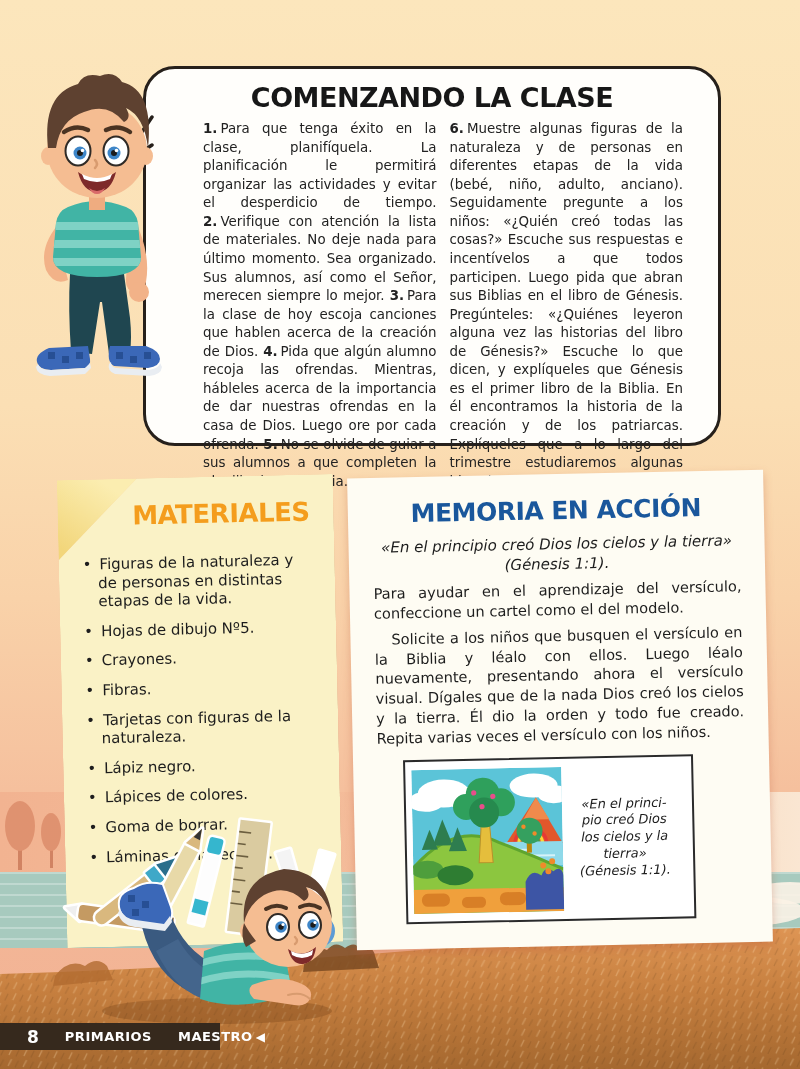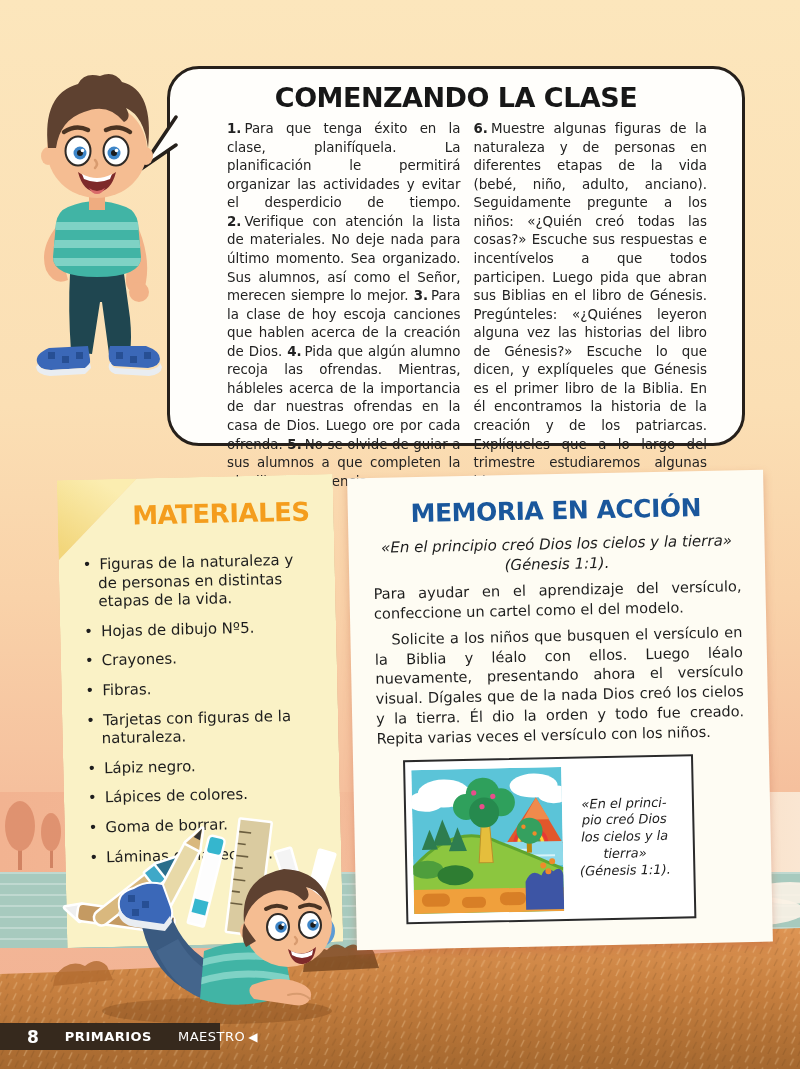--- a/index.html
+++ b/index.html
@@ -9,21 +9,21 @@
   
   .sky-band{position:absolute;left:0;top:792px;width:800px;height:86px;z-index:1;
     background:linear-gradient(90deg,#F2B391 0%,#F4BE9C 55%,#F8DBC0 85%,#FAE6D2 100%);}
   .water-band{position:absolute;left:0;top:872px;width:800px;height:76px;z-index:1;background:#A7CABE;}
   .water-band::after{content:"";position:absolute;inset:0;
     background:repeating-linear-gradient(180deg,rgba(255,255,255,.28) 0 2px,rgba(255,255,255,0) 2px 11px);}
   .water-cloud{position:absolute;z-index:1;background:#FBF2E6;border-radius:50%;opacity:.9;}
   .field{position:absolute;left:0;top:924px;width:800px;height:145px;z-index:1;}
   
   .boy-standing{position:absolute;left:12px;top:52px;width:170px;height:330px;z-index:3;}
-  .bubble{position:absolute;left:167px;top:66px;width:578px;height:380px;z-index:2;
+  .bubble{position:absolute;left:143px;top:66px;width:578px;height:380px;z-index:2;
     background:#FFFEFB;border:3px solid #26201B;border-radius:32px;box-sizing:border-box;}
   .bubble-tail{position:absolute;left:-33px;top:46px;}
   .bubble h1{margin:13px 10px 0;text-align:center;font-size:27px;font-weight:800;
     letter-spacing:-.5px;color:#171717;}
   .bubble-cols{display:flex;gap:13px;padding:7px 35px 0 21px;margin-left:36px;}
   .bubble-col{flex:1;font-size:13.4px;line-height:1.385;text-align:justify;color:#222;}
   .bubble-col b{margin-right:3px;}
   
   .note-wrap{position:absolute;left:62px;top:477px;width:276px;height:468px;z-index:2;
     transform:rotate(-1.3deg);}
@@ -54,21 +54,21 @@
   .frame-verse{flex:1;text-align:center;font-style:italic;font-size:13px;line-height:1.3;
     color:#1D1D1D;white-space:pre-line;padding:0 4px;}
   
   .supplies{position:absolute;left:58px;top:815px;z-index:3;}
   .boy-lying{position:absolute;left:92px;top:843px;z-index:4;}
   
   .footer-bar{position:absolute;left:0;top:1023px;width:220px;height:27px;z-index:5;
     background:#36291D;display:flex;align-items:center;color:#FFF;}
   .footer-bar .pagenum{margin-left:27px;font-size:17px;font-weight:800;}
   .footer-bar .series{margin-left:26px;font-size:13px;font-weight:700;letter-spacing:.5px;}
-  .footer-bar .edition{margin-left:26px;font-size:13px;font-weight:400;letter-spacing:.5px;}
+  .footer-bar .edition{margin-left:26px;font-size:13px;font-weight:700;letter-spacing:.5px;}
   .footer-bar .arrow{margin-left:3px;font-size:12px;}
 </style>
 </head>
 <body>
 
 <div class="page">
 
   <div class="sky-band">
     <svg width="200" height="86">
       <g fill="#DE8F6D" opacity=".9">

